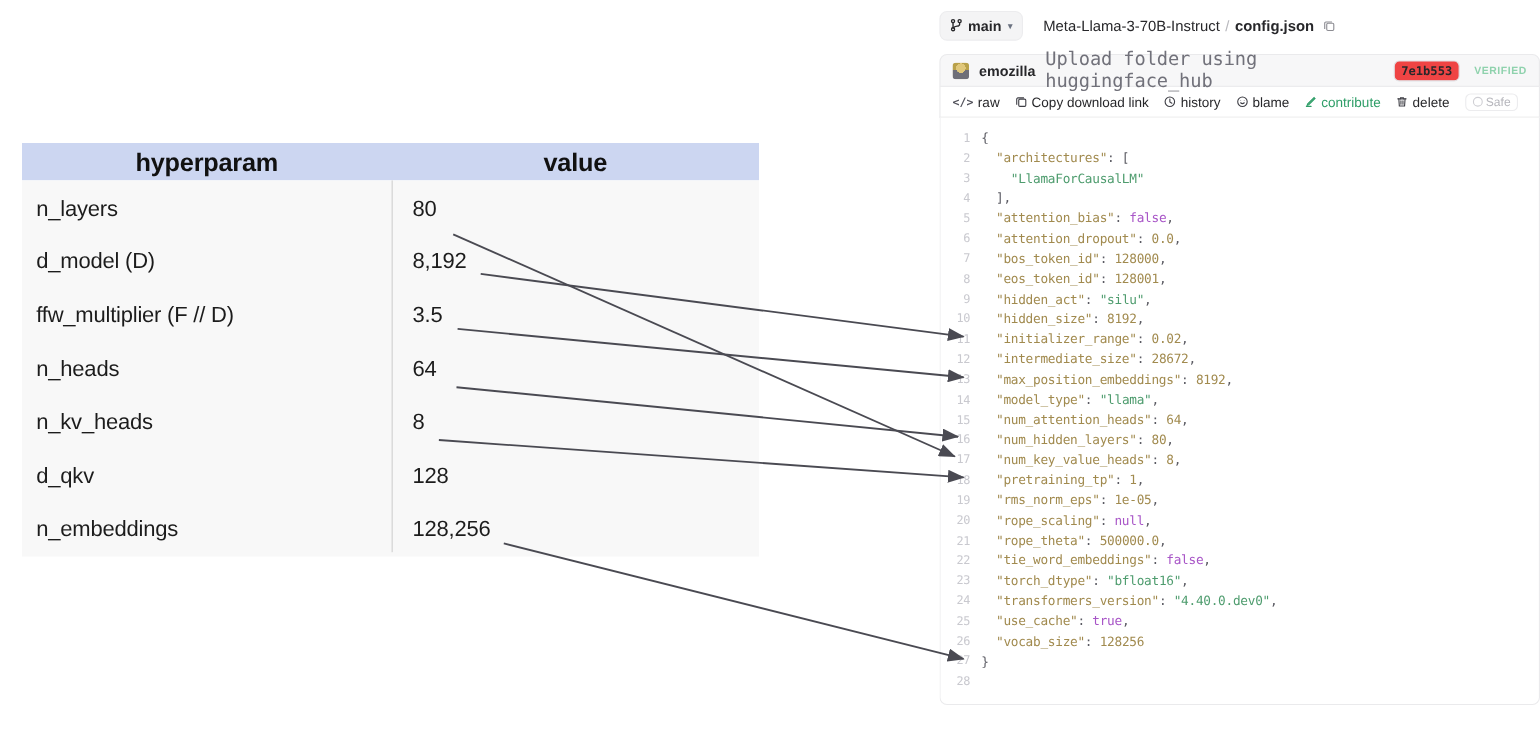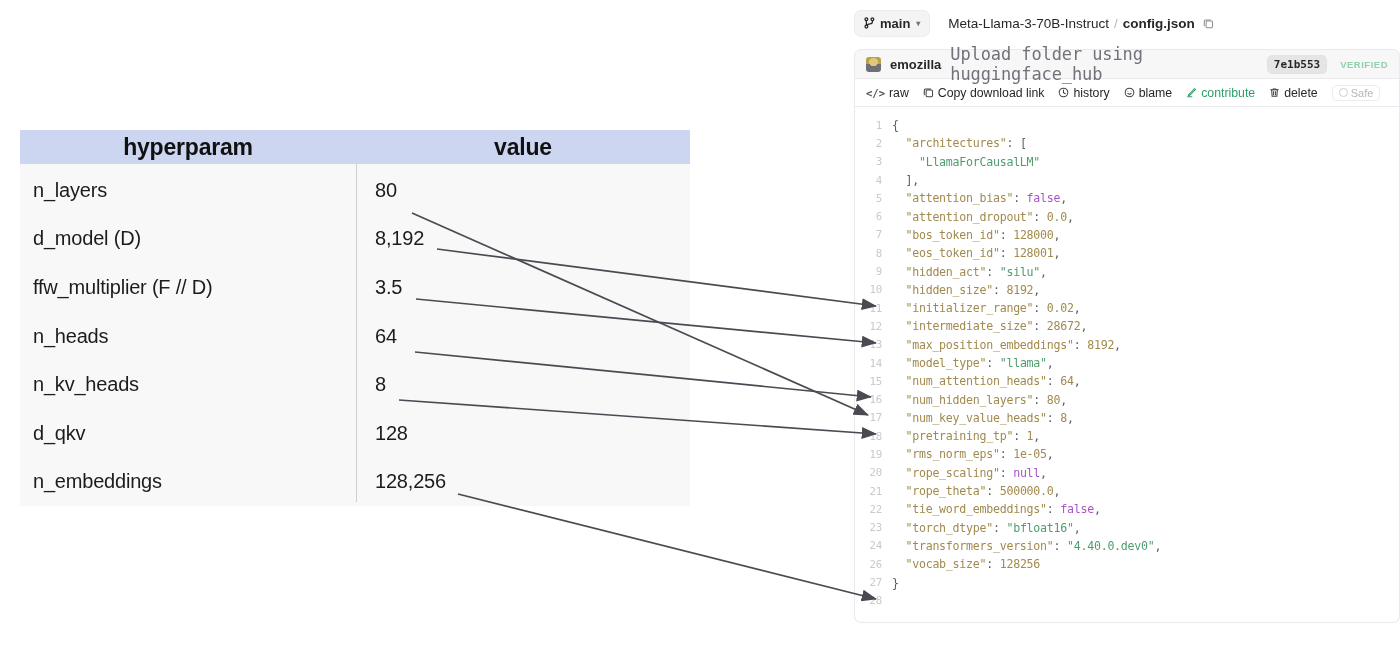--- a/index.html
+++ b/index.html
@@ -143,21 +143,21 @@
     font-size: 17px;
     color: #71717a;
     letter-spacing: -0.1px;
   }
   #commit-hash {
     font-family: "DejaVu Sans Mono", monospace;
     font-size: 11px;
     font-weight: 700;
     color: #27272a;
     border: 1px solid #e2e2e5;
-    background: #e5e5e5;
+    background: #ef4444;
     border-radius: 5px;
     padding: 2px 6px;
     margin-left: 4px;
   }
   #verified-badge {
     font-size: 9.5px;
     font-weight: 700;
     letter-spacing: 0.5px;
     color: #8fd2ad;
     margin-left: 4px;
@@ -412,20 +412,21 @@
       <div class="code-line"><span class="lnum">15</span><span class="ltext"><span class="tok-key">  "num_attention_heads"</span><span class="tok-punct">: </span><span class="tok-num">64</span><span class="tok-punct">,</span></span></div>
       <div class="code-line"><span class="lnum">16</span><span class="ltext"><span class="tok-key">  "num_hidden_layers"</span><span class="tok-punct">: </span><span class="tok-num">80</span><span class="tok-punct">,</span></span></div>
       <div class="code-line"><span class="lnum">17</span><span class="ltext"><span class="tok-key">  "num_key_value_heads"</span><span class="tok-punct">: </span><span class="tok-num">8</span><span class="tok-punct">,</span></span></div>
       <div class="code-line"><span class="lnum">18</span><span class="ltext"><span class="tok-key">  "pretraining_tp"</span><span class="tok-punct">: </span><span class="tok-num">1</span><span class="tok-punct">,</span></span></div>
       <div class="code-line"><span class="lnum">19</span><span class="ltext"><span class="tok-key">  "rms_norm_eps"</span><span class="tok-punct">: </span><span class="tok-num">1e-05</span><span class="tok-punct">,</span></span></div>
       <div class="code-line"><span class="lnum">20</span><span class="ltext"><span class="tok-key">  "rope_scaling"</span><span class="tok-punct">: </span><span class="tok-bool">null</span><span class="tok-punct">,</span></span></div>
       <div class="code-line"><span class="lnum">21</span><span class="ltext"><span class="tok-key">  "rope_theta"</span><span class="tok-punct">: </span><span class="tok-num">500000.0</span><span class="tok-punct">,</span></span></div>
       <div class="code-line"><span class="lnum">22</span><span class="ltext"><span class="tok-key">  "tie_word_embeddings"</span><span class="tok-punct">: </span><span class="tok-bool">false</span><span class="tok-punct">,</span></span></div>
       <div class="code-line"><span class="lnum">23</span><span class="ltext"><span class="tok-key">  "torch_dtype"</span><span class="tok-punct">: </span><span class="tok-str">"bfloat16"</span><span class="tok-punct">,</span></span></div>
       <div class="code-line"><span class="lnum">24</span><span class="ltext"><span class="tok-key">  "transformers_version"</span><span class="tok-punct">: </span><span class="tok-str">"4.40.0.dev0"</span><span class="tok-punct">,</span></span></div>
+      <div class="code-line"><span class="lnum">25</span><span class="ltext"><span class="tok-key">  "use_cache"</span><span class="tok-punct">: </span><span class="tok-bool">true</span><span class="tok-punct">,</span></span></div>
       <div class="code-line"><span class="lnum">26</span><span class="ltext"><span class="tok-key">  "vocab_size"</span><span class="tok-punct">: </span><span class="tok-num">128256</span><span class="tok-punct"></span></span></div>
       <div class="code-line"><span class="lnum">27</span><span class="ltext"><span class="tok-punct">}</span></span></div>
       <div class="code-line"><span class="lnum">28</span><span class="ltext"><span class="tok-punct"></span></span></div>
     </div>
 </div>
 
 <svg id="arrows" viewBox="0 0 1400 665">
   <defs>
     <marker id="ah" markerWidth="9" markerHeight="7" refX="8.4" refY="3.5" orient="auto">
       <polygon points="0 0, 9 3.5, 0 7" fill="#4a4a52"></polygon>

